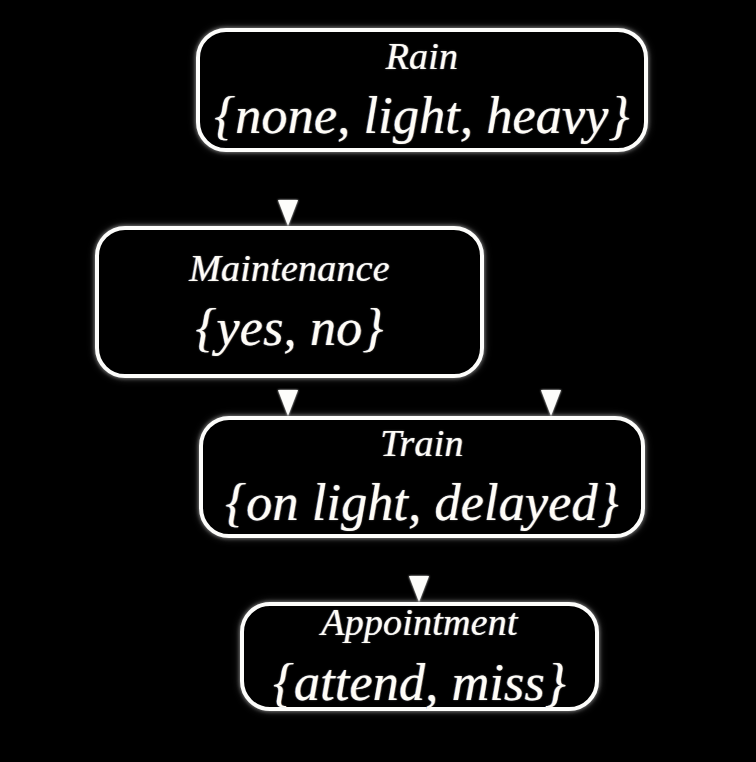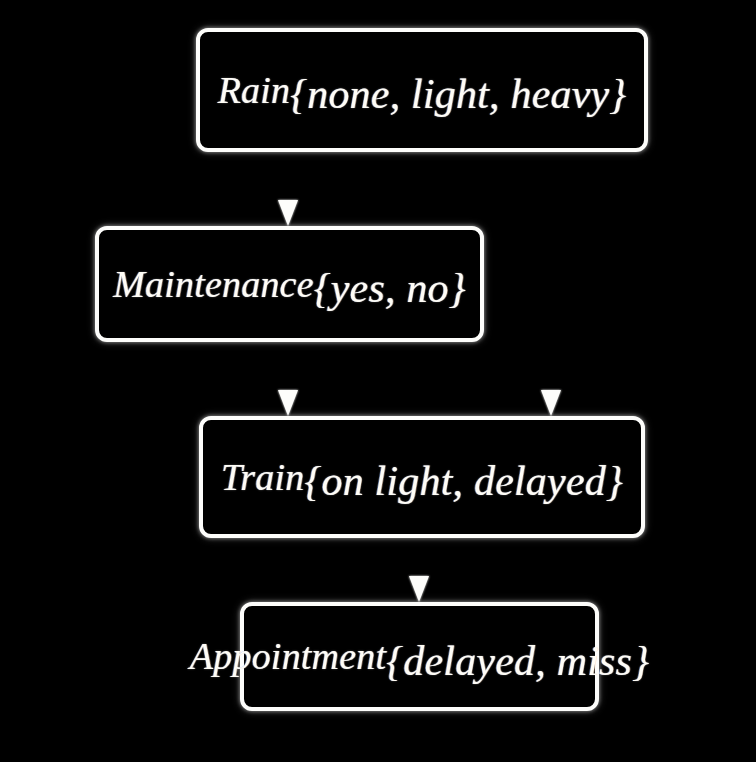--- a/index.html
+++ b/index.html
@@ -16,48 +16,48 @@
     overflow: hidden;
     font-family: "Liberation Serif", "DejaVu Serif", serif;
   }
 
   
   .node {
     position: absolute;
     box-sizing: border-box;
     background: #000000;
     border: 4px solid #fdfdfb;
-    border-radius: 12px;
+    border-radius: 30px;
     display: flex;
-    flex-direction: row;
+    flex-direction: column;
     align-items: center;
     justify-content: center;
     box-shadow: 0 0 4px rgba(255,255,255,0.55),
                 0 0 9px rgba(255,255,255,0.22);
     text-align: center;
     line-height: 1.12;
     user-select: none;
   }
   .node .node-name,
   .node .node-states {
     display: block;
     font-style: italic;
     color: #fffdf6;
     white-space: nowrap;
     text-shadow:
       -0.7px 0 0 rgba(150,185,255,0.55),
        0.7px 0 0 rgba(255,205,165,0.45),
        0 0 2px rgba(255,255,255,0.35);
   }
   .node .node-name   { font-size: 38px; letter-spacing: 0.2px; }
-  .node .node-states { font-size: 42px; letter-spacing: 0.2px; margin-top: 10px; }
+  .node .node-states { font-size: 52px; letter-spacing: 0.2px; margin-top: 10px; }
 
   
   #node-rain        { left: 196px; top: 28px;  width: 452px; height: 124px; }
-  #node-maintenance { left: 95px;  top: 226px; width: 389px; height: 116px; }
+  #node-maintenance { left: 95px;  top: 226px; width: 389px; height: 152px; }
   #node-train       { left: 199px; top: 416px; width: 446px; height: 122px; }
   #node-appointment { left: 240px; top: 602px; width: 359px; height: 109px; }
 
   
   #edges {
     position: absolute;
     left: 0; top: 0;
     width: 756px;
     height: 762px;
     pointer-events: none;
@@ -120,16 +120,16 @@
     <span class="node-states">{yes, no}</span>
   </div>
 
   <div class="node" id="node-train">
     <span class="node-name">Train</span>
     <span class="node-states">{on light, delayed}</span>
   </div>
 
   <div class="node" id="node-appointment">
     <span class="node-name">Appointment</span>
-    <span class="node-states">{delayed, miss}</span>
+    <span class="node-states">{attend, miss}</span>
   </div>
 
 </div>
 
 </body></html>

